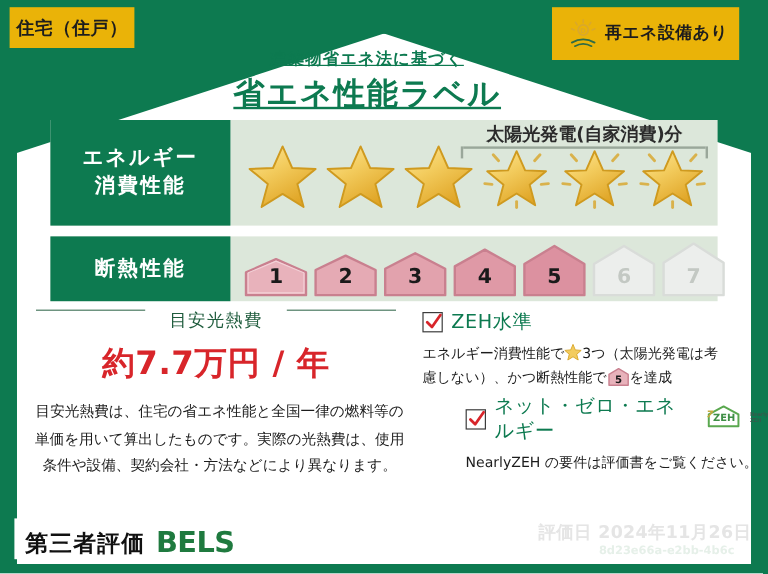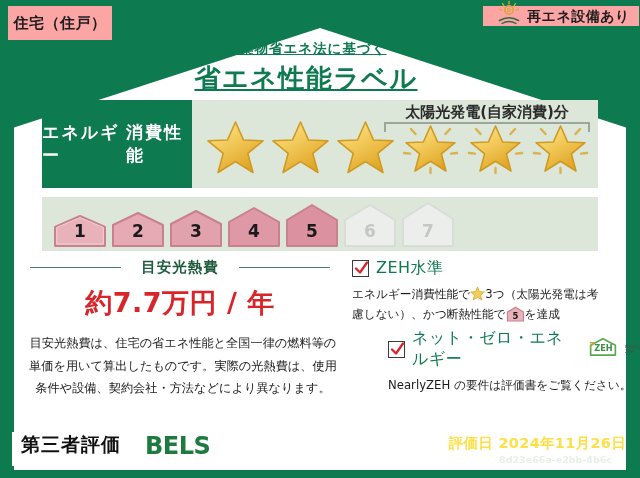--- a/index.html
+++ b/index.html
@@ -7,31 +7,31 @@
     width:640px; height:478px; overflow:hidden;
     font-family:"DejaVu Sans","Liberation Sans",sans-serif;
   }
   #label-root{
     position:relative; width:640px; height:478px;
     background:#0b7a4f;
     background:#0d7a50;
   }
   
   .badge{
-    position:absolute; background:#fca5a5;
+    position:absolute; background:#eab308;
     display:flex; align-items:center; justify-content:center;
     color:#1d1d1d; font-weight:700; letter-spacing:.5px;
   }
   #housing-type-badge{
     left:8px; top:6px; width:104px; height:34px;
     font-size:15px;
   }
   #renewable-badge{
-    right:1px; top:6px; width:156px; height:20px;
-    font-size:14px; gap:5px; padding-left:4px;align-items:flex-end;
+    right:24px; top:6px; width:156px; height:44px;
+    font-size:14px; gap:5px; padding-left:4px;
   }
   #renewable-badge .sun-icon{ width:26px;height:26px; flex:0 0 26px;}
   
   #white-body{
     position:absolute; left:14px; top:28px; width:612px; height:442px;
     background:#ffffff;
     clip-path:polygon(0% 22.5%, 50% 0%, 100% 22.5%, 100% 100%, 0% 100%);
   }
   #title-block{
     position:absolute; left:0; top:40px; width:612px;
@@ -41,21 +41,21 @@
   #title-main{ font-size:26px; font-weight:700; letter-spacing:1.5px; margin-top:3px;}
   
   .perf-row{
     position:absolute; left:42px; width:556px; display:flex;
     background:#dce7da;
   }
   #energy-row{ top:100px; height:88px; }
   #insul-row { top:197px; height:54px; }
   .perf-label{
     flex:0 0 150px; background:#0d7a50; color:#fff;
-    display:flex; flex-direction:row; align-items:center; justify-content:center;
+    display:flex; flex-direction:column; align-items:center; justify-content:center;
     font-size:17px; font-weight:700; letter-spacing:2px; line-height:1.35;
   }
   #insul-row .perf-label{ font-size:17px; }
   .perf-value{ flex:1; position:relative; display:flex; align-items:center; }
   
   #stars-wrap{ display:flex; align-items:center; gap:2px; padding-left:12px; margin-top:6px;}
   .star-slot{ position:relative; width:63px; height:60px; }
   .star-slot svg{ position:absolute; left:0; top:0; width:63px; height:60px; }
   #solar-bracket{
     position:absolute; right:8px; top:6px; width:206px; height:26px;
@@ -79,22 +79,22 @@
   }
   .house svg{ display:block; }
   .house .num{
     position:absolute; left:0; width:100%; bottom:6px; text-align:center;
     font-size:17px; font-weight:700; color:#1a1a1a;
   }
   .house.off .num{ color:#c3c8c3; }
   
   #cost-block{ position:absolute; left:30px; top:258px; width:300px; text-align:center;}
   #cost-head{
-    display:flex; align-items:center; gap:20px; justify-content:center;
-    color:#1f5c3d; font-size:14.5px; font-weight:700; letter-spacing:1px;
+    display:flex; align-items:flex-start; gap:20px; justify-content:center;
+    color:#1f5c3d; font-size:14.5px; font-weight:400; letter-spacing:1px;
   }
   #cost-head .rule{ flex:1; height:1px; background:#4b7a62; }
   #cost-value{
     margin-top:8px; color:#d8252a; font-size:27px; font-weight:700; letter-spacing:.5px;
   }
   #cost-note{
     position:absolute; left:28px; top:332px; width:310px;
     font-size:12.2px; line-height:1.85; color:#1c1c1c; text-align:center;
   }
   
@@ -113,30 +113,30 @@
     display:block;
   }
   .inline-star{ display:inline-block; vertical-align:-3px; width:15px;height:15px;}
   .inline-house{ display:inline-block; vertical-align:-4px; width:19px;height:16px;}
   .zeh-logo{ display:inline-block; vertical-align:-7px; width:34px; height:24px; margin-left:4px;}
   .zeh-logo-sub{ display:inline-block; vertical-align:-1px; font-size:4.6px; color:#4a4a4a; line-height:1.15; margin-left:1px;}
   
   #footer{ position:absolute; left:0; bottom:0; width:640px; height:52px; }
   #bels-badge{
     position:absolute; left:12px; top:6px; height:34px; min-width:194px;
-    background:#fff; display:flex; align-items:flex-start; gap:24px; padding:0 9px;
+    background:#fff; display:flex; align-items:flex-end; gap:9px; padding:0 9px;
   }
   #bels-jp{ font-size:19px; font-weight:700; color:#111; letter-spacing:1px;}
   #bels-en{ font-size:24px; font-weight:700; color:#1f7a3f; letter-spacing:-.5px;}
   #bels-sub{
     position:absolute; left:218px; top:15px; color:#fff; font-size:12.5px;
     letter-spacing:.6px; font-weight:600;
   }
   #eval-date{
-    position:absolute; right:14px; top:8px; color:#fde047; font-size:14.5px; font-weight:700;
+    position:absolute; right:14px; top:8px; color:#e5e5e5; font-size:14.5px; font-weight:700;
     text-align:right; letter-spacing:.3px;
   }
   #eval-id{
     position:absolute; right:28px; top:28px; color:#e6f0e9; font-size:9.5px;
     text-align:right; font-weight:600;
   }
 </style>
 </head>
 <body>
 
@@ -249,20 +249,23 @@
                 <path d="M31.5 56 L31.5 51"></path>
             </g>
             <polygon points="31.5,9 38.6,25 56,25.7 42.4,36.9 47,54 31.5,44.3 16,54 20.6,36.9 7,25.7 24.4,25" fill="url(#sg)" stroke="#cf9a1f" stroke-width="1.6" stroke-linejoin="round"></polygon>
             </svg>
         </span>
       </div>
     </div>
   </div>
 
   <div class="perf-row" id="insul-row">
+    <div class="perf-label">
+      <span>断熱性能</span>
+    </div>
     <div class="perf-value">
       <div id="houses-wrap">
 
         <span class="house on">
           <svg width="56" height="34" viewBox="0 0 56 34">
             <path d="M3 33 L3 14 L28 3 L53 14 L53 33 Z" fill="#e8b2bb" stroke="#c9808f" stroke-width="2" stroke-linejoin="round"></path>
             <path d="M3 33 L3 14 L28 3 L53 14 L53 33 Z" fill="none" stroke="#f3d2d8" stroke-width="1" transform="translate(2,2) scale(0.93,0.88)"></path>
           </svg>
           <span class="num">1</span>
         </span>

